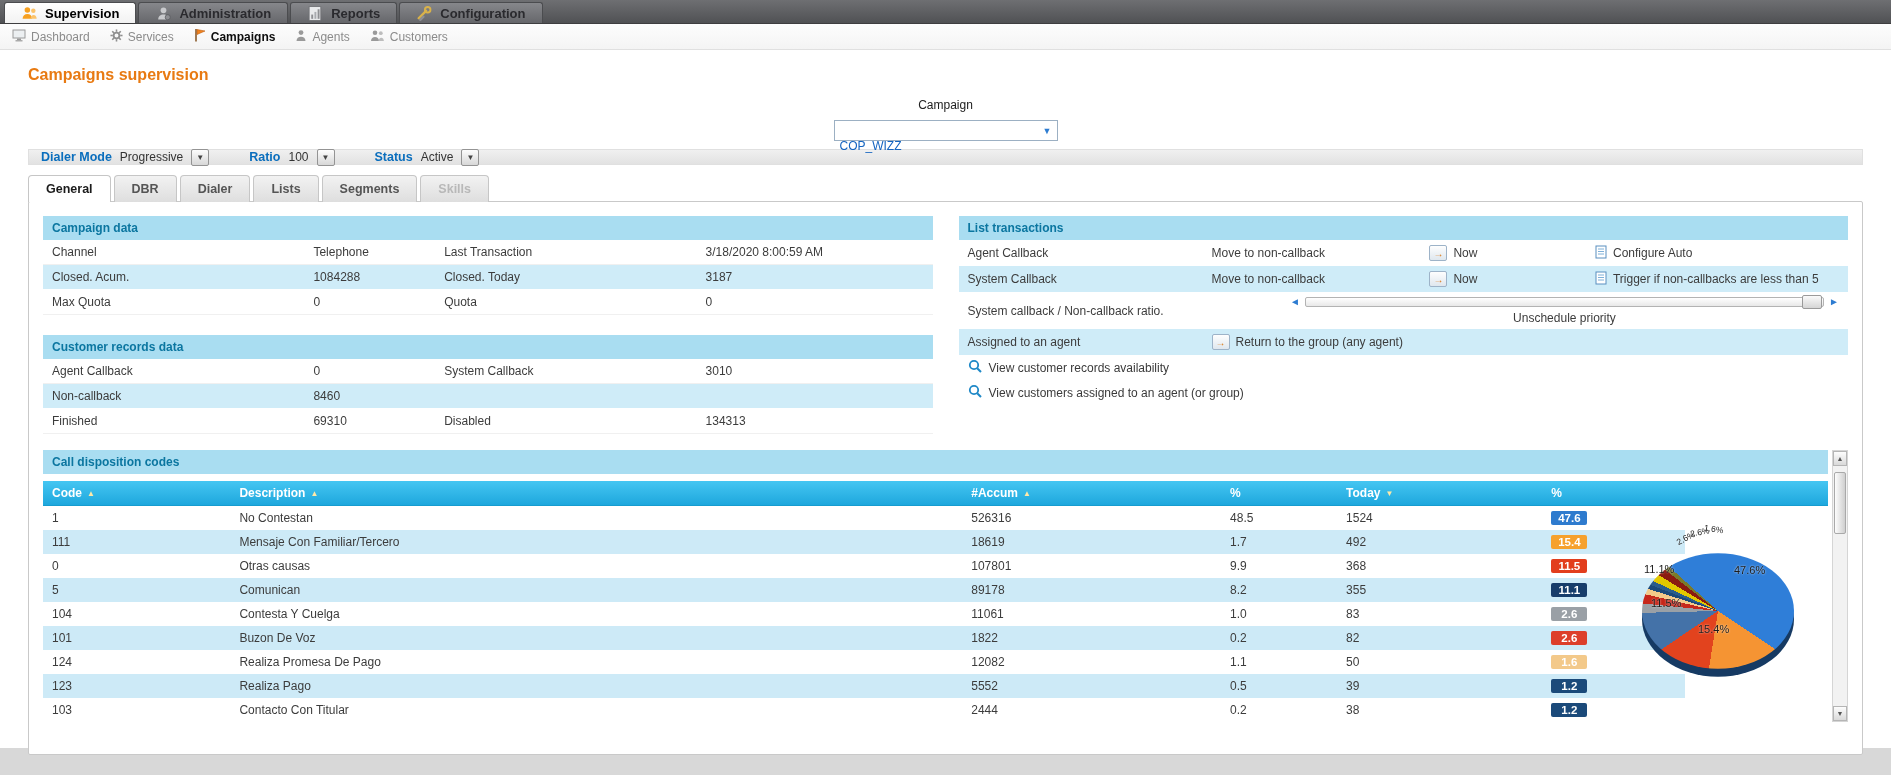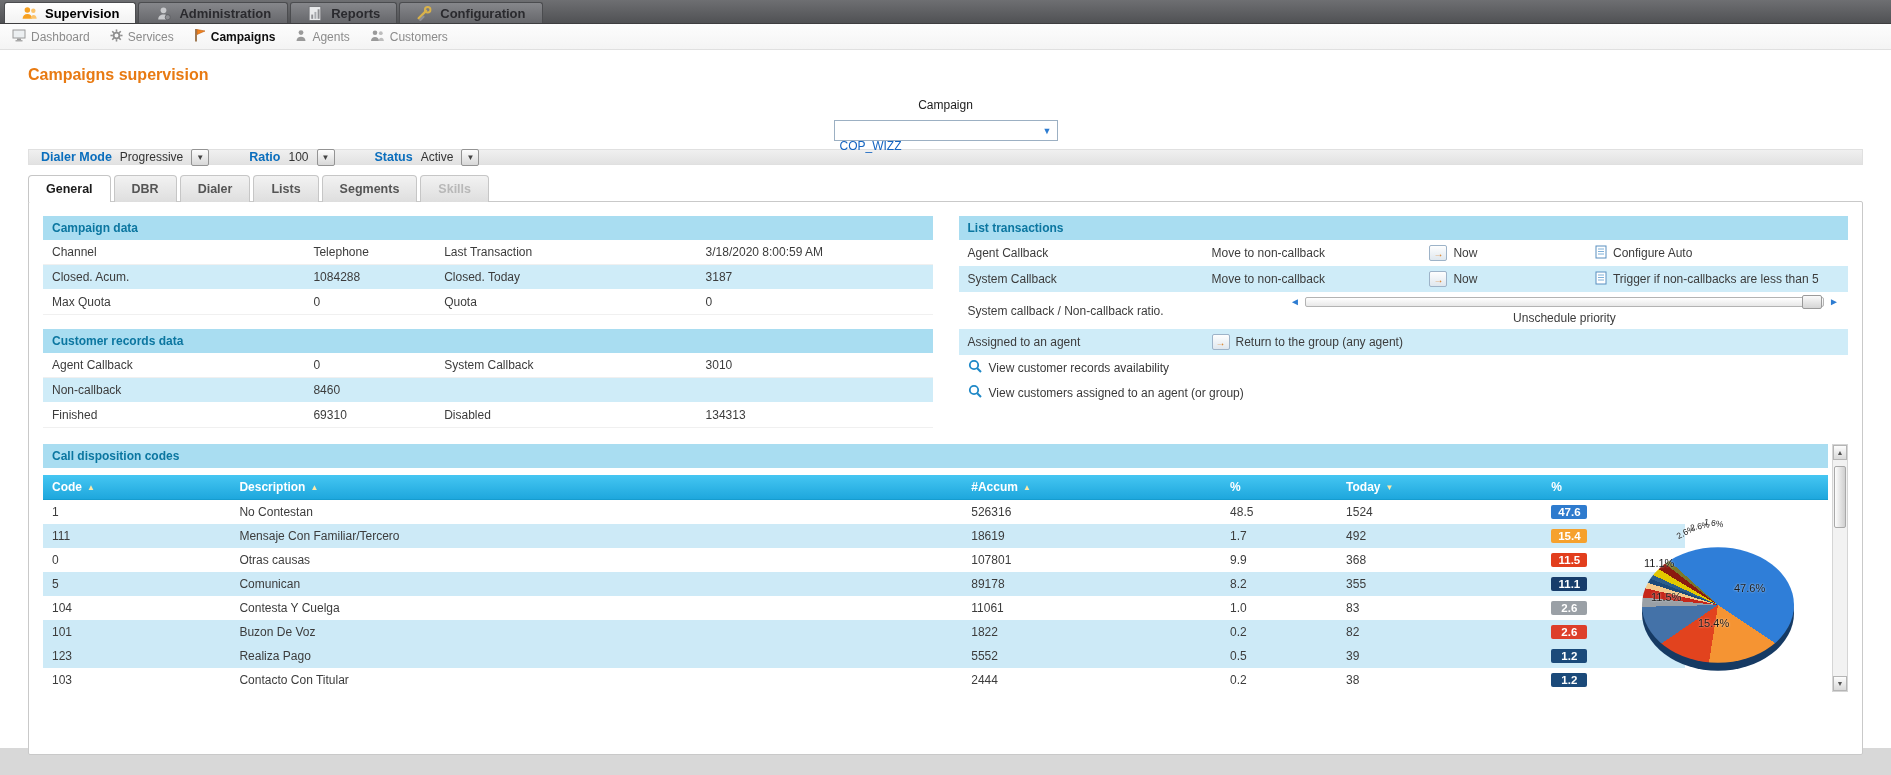--- a/index.html
+++ b/index.html
@@ -88,21 +88,21 @@
     margin: 0 28px; height: 554px;
     border: 1px solid #c9c9c9; border-radius: 2px;
     background: #fff; padding: 14px 14px 28px;
   }
   .panel-grid { display: grid; grid-template-columns: 1fr 1fr; column-gap: 26px; }
 
   .sec-head {
     background: #a9ddf1; color: #0b76a0; font-weight: bold;
     font-size: 12px; padding: 5px 9px;
   }
-  .section + .section { margin-top: 14px; }
+  .section + .section { margin-top: 20px; }
 
   .kv-row {
     display: grid; grid-template-columns: 30% 15% 30% 25%;
     align-items: center; min-height: 25px; padding: 0 9px;
     border-bottom: 1px solid #f0f0f0; color: #3c3c3c;
   }
   .kv-row.alt { background: #cfecf8; border-bottom-color: #fff; }
 
   
   .lt-row {
@@ -179,21 +179,21 @@
   .pie-area { position: absolute; right: 34px; top: 36px; width: 152px; height: 160px; }
   .pie-shadow {
     position: absolute; left: 0; top: 26px; width: 152px; height: 152px;
     border-radius: 50%; background: #163a63; transform: scaleY(0.76);
   }
   .pie {
     position: absolute; left: 0; top: 18px; width: 152px; height: 152px;
     border-radius: 50%; transform: scaleY(0.76);
   }
   .pl { position: absolute; font-size: 10px; color: #1c1c1c; text-shadow: 0 0 2px rgba(255,255,255,.8); }
-  .pl1 { left: 92px; top: 71px; font-size: 11px; }
+  .pl1 { left: 92px; top: 47px; font-size: 11px; }
   .pl2 { left: 56px; top: 106px; font-size: 11px; }
   .pl3 { left: 9px;  top: 80px; font-size: 11px; }
   .pl4 { left: 2px;  top: 46px; font-size: 11px; }
   .pl5 { left: 34px; top: 16px; font-size: 8.5px; transform: rotate(-28deg); }
   .pl6 { left: 48px; top: 10px; font-size: 8.5px; transform: rotate(-10deg); }
   .pl7 { left: 62px; top: 7px;  font-size: 8.5px; transform: rotate(8deg); }
 </style>
 </head>
 <body>
 
@@ -584,20 +584,28 @@
 
             <div class="tbl-row alt">
               <span class="td">101</span>
               <span class="td">Buzon De Voz</span>
               <span class="td">1822</span>
               <span class="td">0.2</span>
               <span class="td">82</span>
               <span class="td"><span class="badge" style="background-color: rgb(221, 63, 42);">2.6</span></span>
             </div>
 
+            <div class="tbl-row">
+              <span class="td">124</span>
+              <span class="td">Realiza Promesa De Pago</span>
+              <span class="td">12082</span>
+              <span class="td">1.1</span>
+              <span class="td">50</span>
+              <span class="td"><span class="badge" style="background-color: rgb(243, 201, 138);">1.6</span></span>
+            </div>
 
             <div class="tbl-row alt">
               <span class="td">123</span>
               <span class="td">Realiza Pago</span>
               <span class="td">5552</span>
               <span class="td">0.5</span>
               <span class="td">39</span>
               <span class="td"><span class="badge" style="background-color: rgb(27, 74, 122);">1.2</span></span>
             </div>
 

